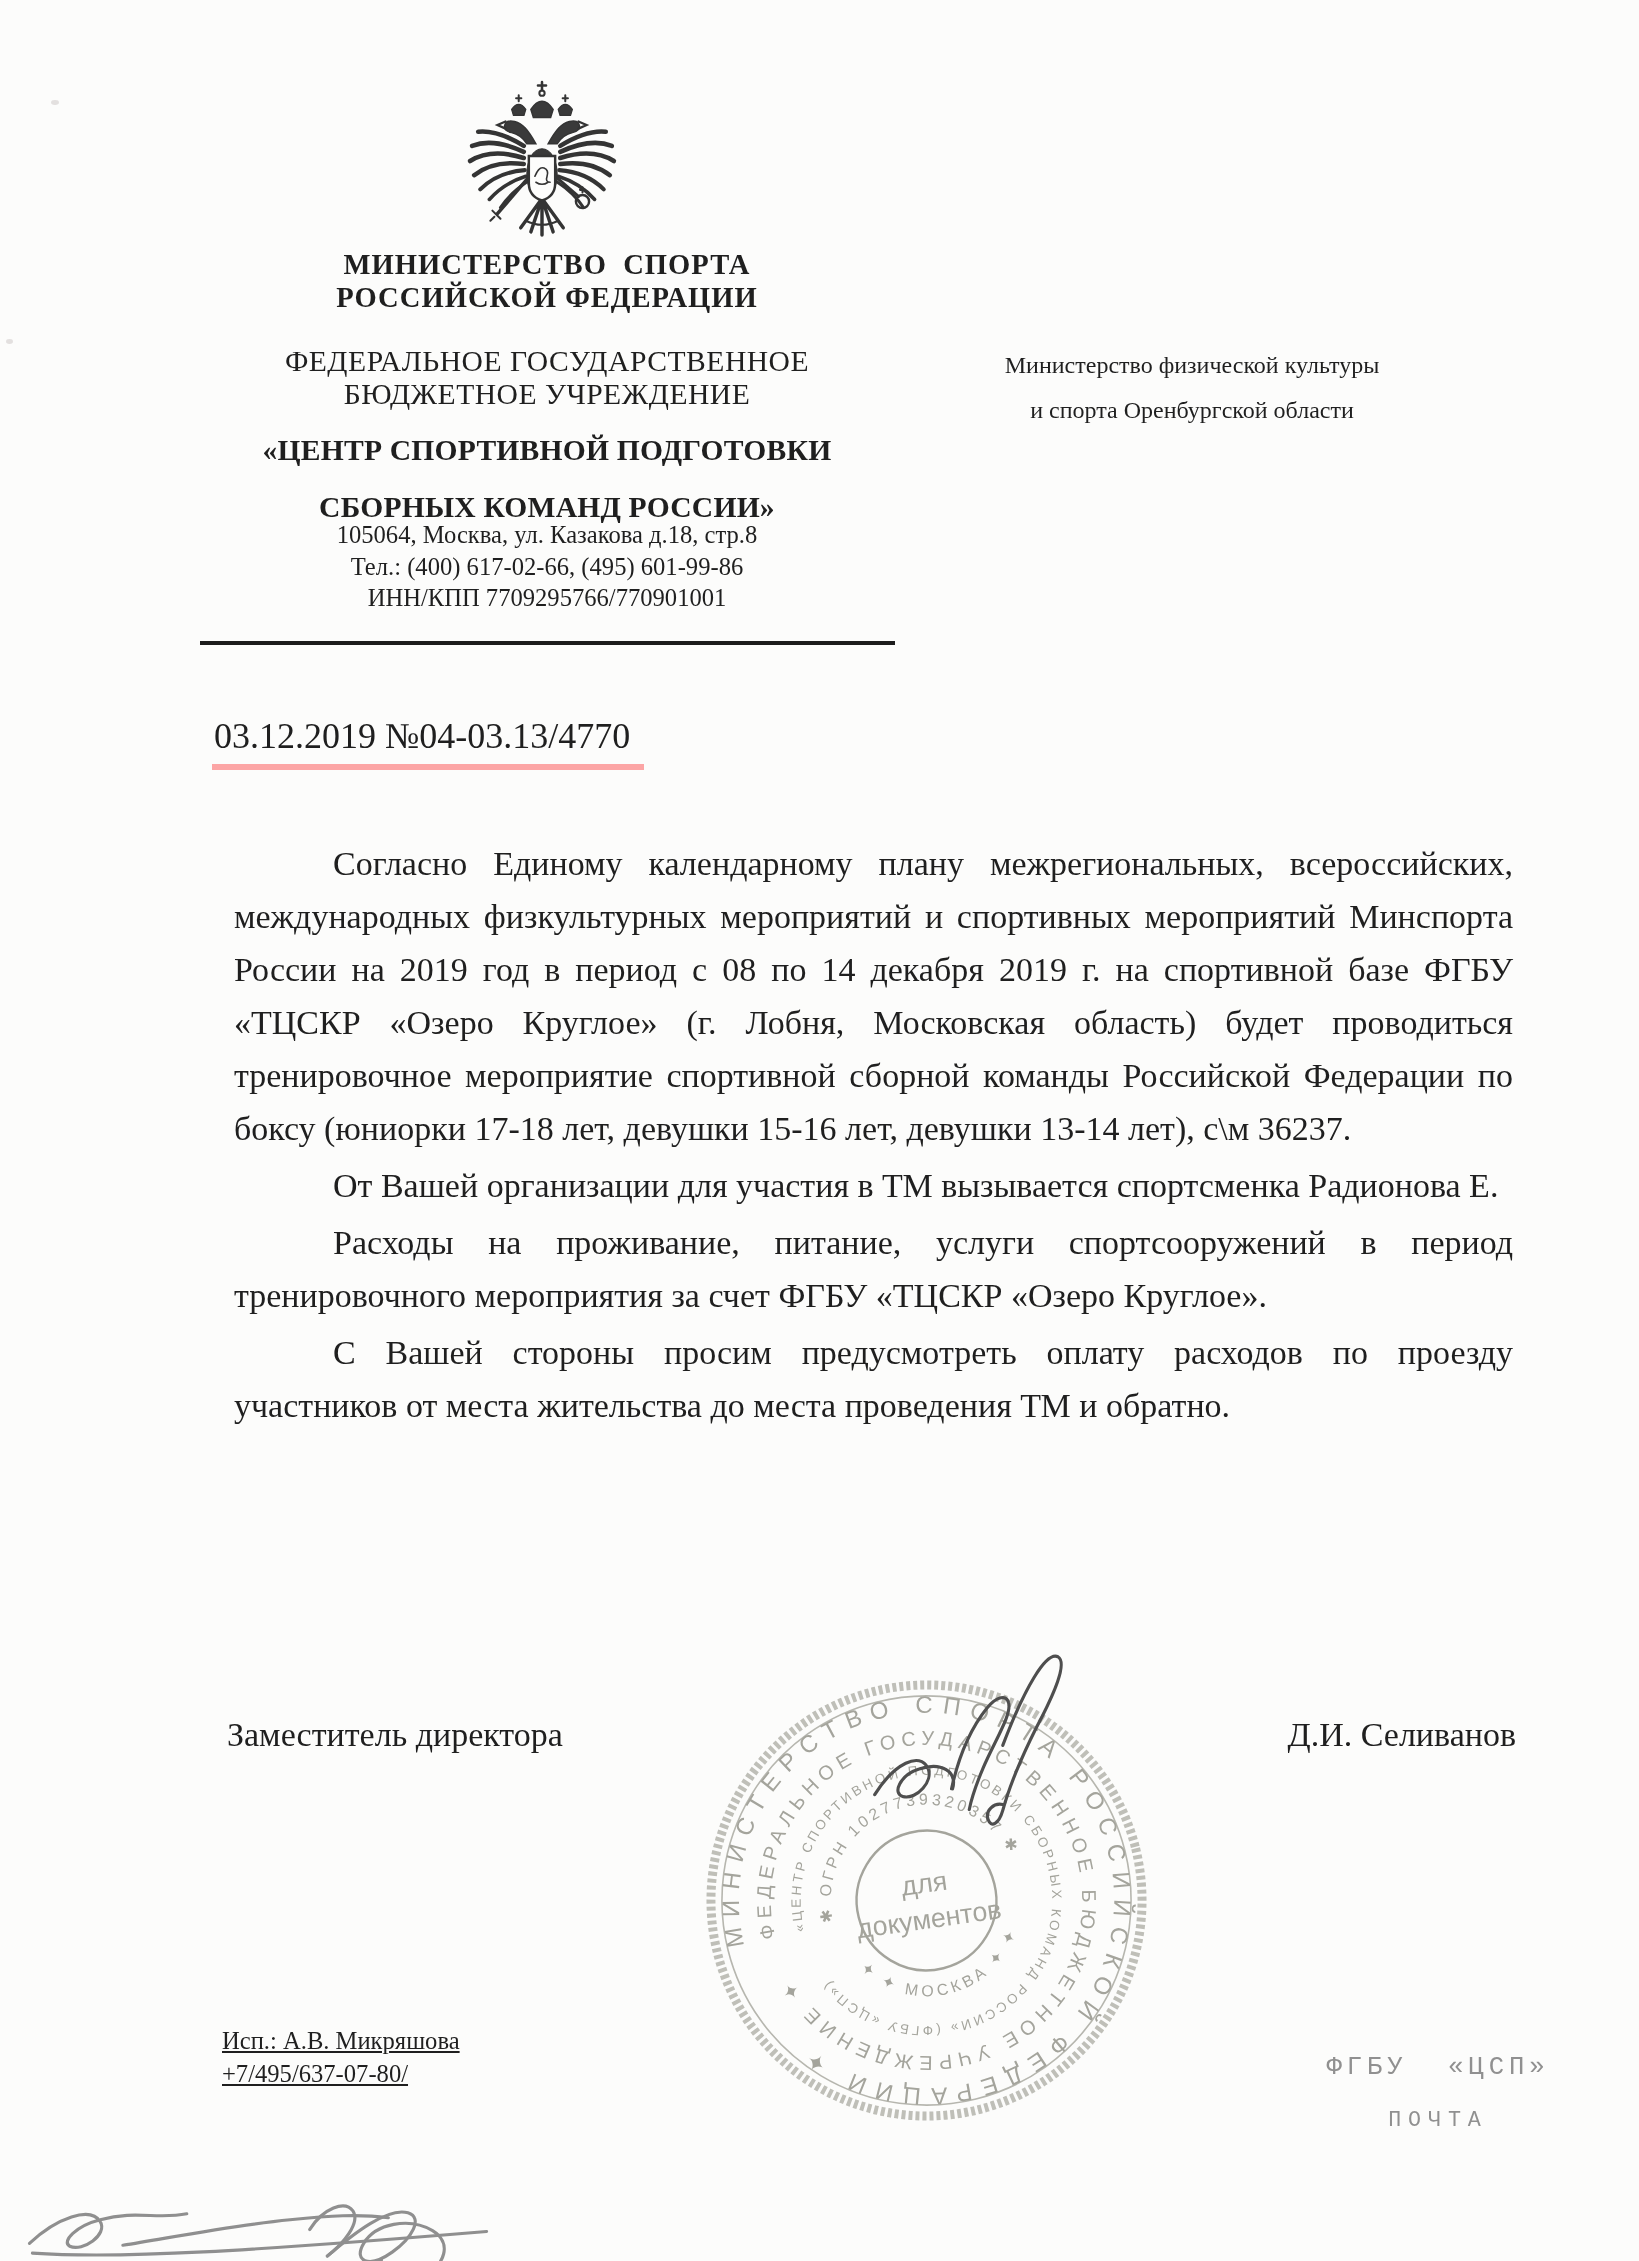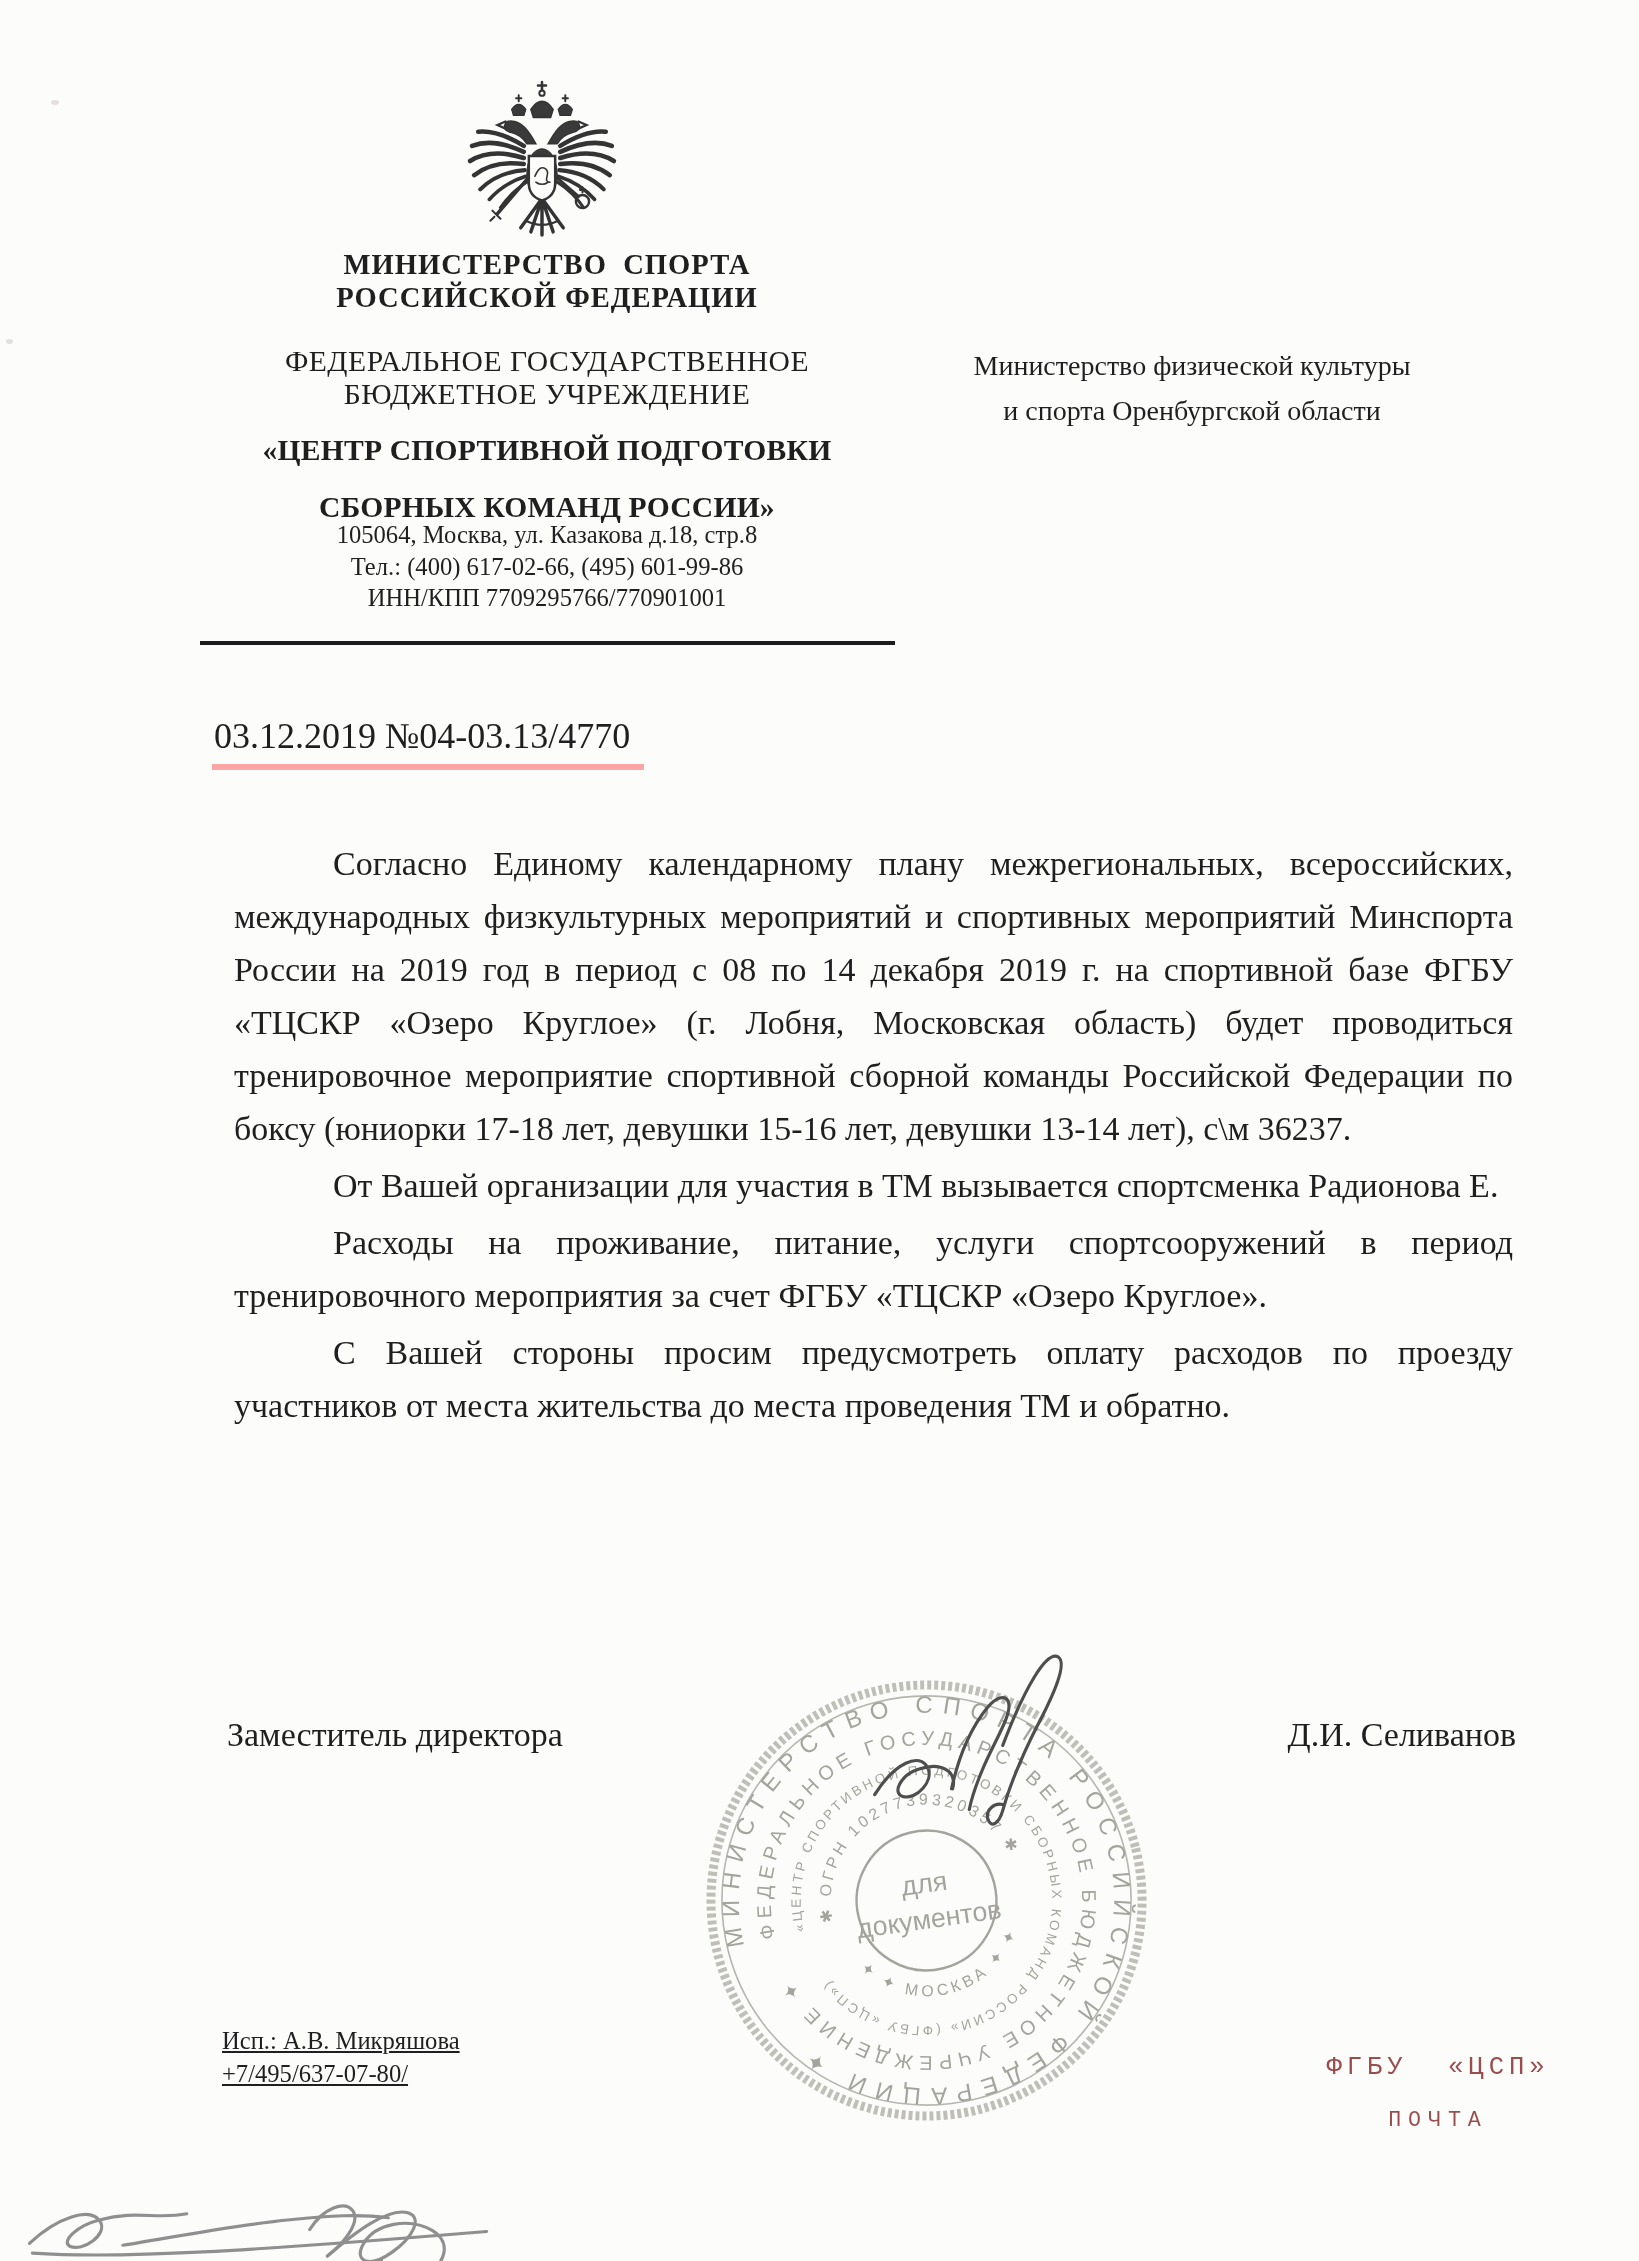--- a/index.html
+++ b/index.html
@@ -13,21 +13,21 @@
     color:#1f1f1f;
   }
   .abs{position:absolute;}
   
   .lh-col{left:202px;top:0;width:690px;text-align:center;}
   .ministry{font-weight:bold;font-size:28.6px;letter-spacing:1px;line-height:32.5px;}
   .org{font-size:29.6px;letter-spacing:0.5px;line-height:32.5px;}
   .org-bold{font-weight:bold;font-size:29.6px;letter-spacing:0.2px;line-height:33px;margin-top:24px;}
   .addr{font-size:24.6px;line-height:31.5px;}
   
-  .recipient{left:857px;top:343px;width:670px;text-align:center;font-size:28px;line-height:45px;}
+  .recipient{left:857px;top:343px;width:670px;text-align:center;font-size:24px;line-height:45px;}
   
   .rule{left:200px;top:641px;width:695px;height:3.9px;background:#1c1c1c;}
   
   .refline{
     left:212px;top:715px;
     font-size:36px;
     border-bottom:6px solid #fca5a5;
     padding:0 13.8px 6.9px 2px;
   }
   
@@ -194,21 +194,21 @@
       <path d="M 98,164 c 7,-32 20,-62 36,-82 c 10,-12 20,-14 22,-5 c 3,12 -14,38 -26,66 c -8,19 -12,32 -14,42"></path>
       <path d="M 150,120 c 22,-58 44,-96 56,-90 c 10,6 -4,38 -22,72 c -18,36 -28,62 -34,84 c -4,14 -12,18 -15,9 c -3,-9 6,-17 15,-15"></path>
     </g>
   </svg>
 
   <div class="abs executor">
     <div>Исп.: А.В. Микряшова</div>
     <div>+7/495/637-07-80/</div>
   </div>
 
-  <div class="abs postal" style="color:#7f1d1d;">
+  <div class="abs postal" style="color:#737373;">
     <div class="postal-l1">ФГБУ&nbsp;&nbsp;«ЦСП»</div>
     <div class="postal-l2">ПОЧТА</div>
   </div>
 
   <svg class="abs autograph" viewBox="0 0 500 118">
     <g fill="none" stroke="#8f8f8f" stroke-width="3.2" stroke-linecap="round">
       <path d="M 15,100 c 28,-26 62,-38 72,-22 c 8,13 -18,31 -31,25 c -9,-5 7,-21 31,-27 c 36,-10 58,0 88,-6"></path>
       <path d="M 110,102 c 50,-8 110,-20 170,-26 c 40,-4 70,-6 100,-2"></path>
       <path d="M 300,86 c 14,-22 36,-30 44,-19 c 8,12 -10,34 -26,46"></path>
       <path d="M 318,113 c 28,-24 62,-50 82,-44 c 16,5 4,26 -16,40 c -24,17 -40,9 -29,-9 c 12,-20 46,-27 70,-13 c 20,12 14,36 -12,47 c -22,9 -46,2 -40,-17"></path>

